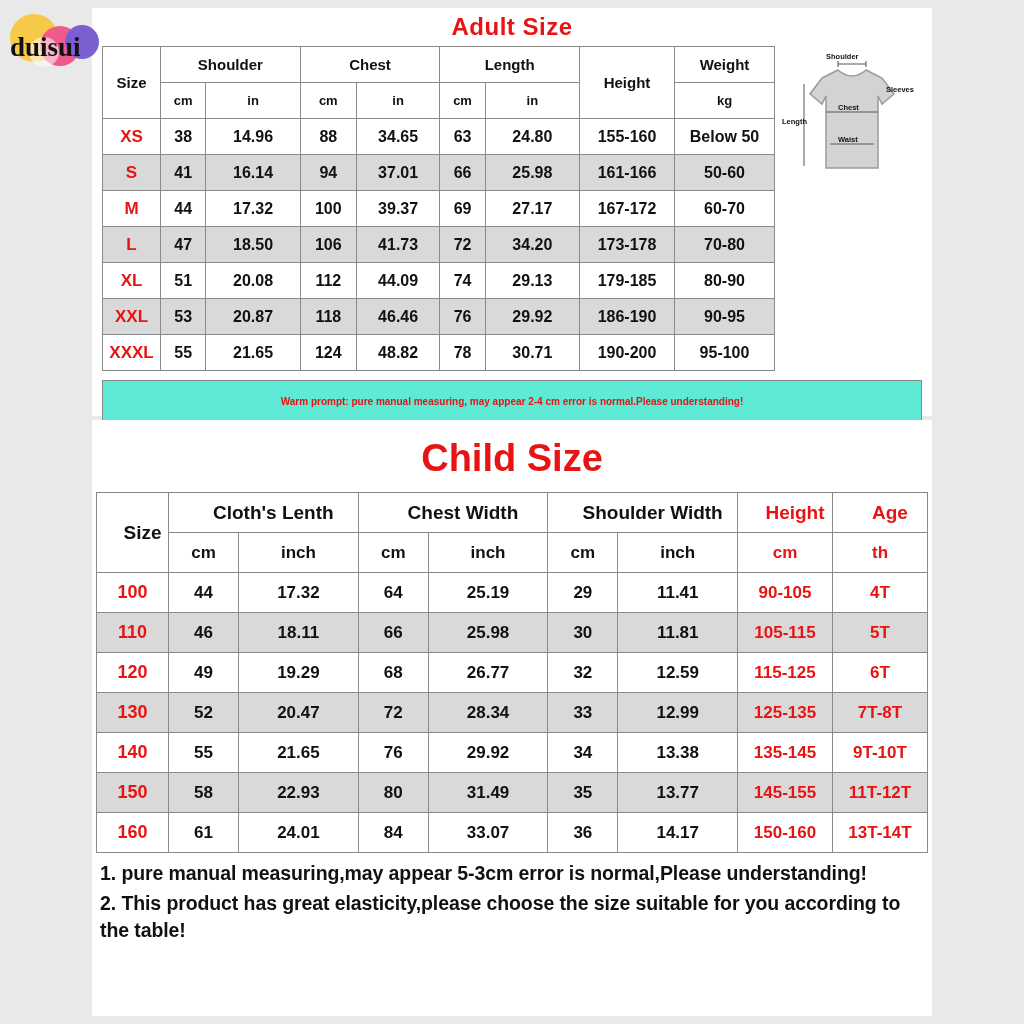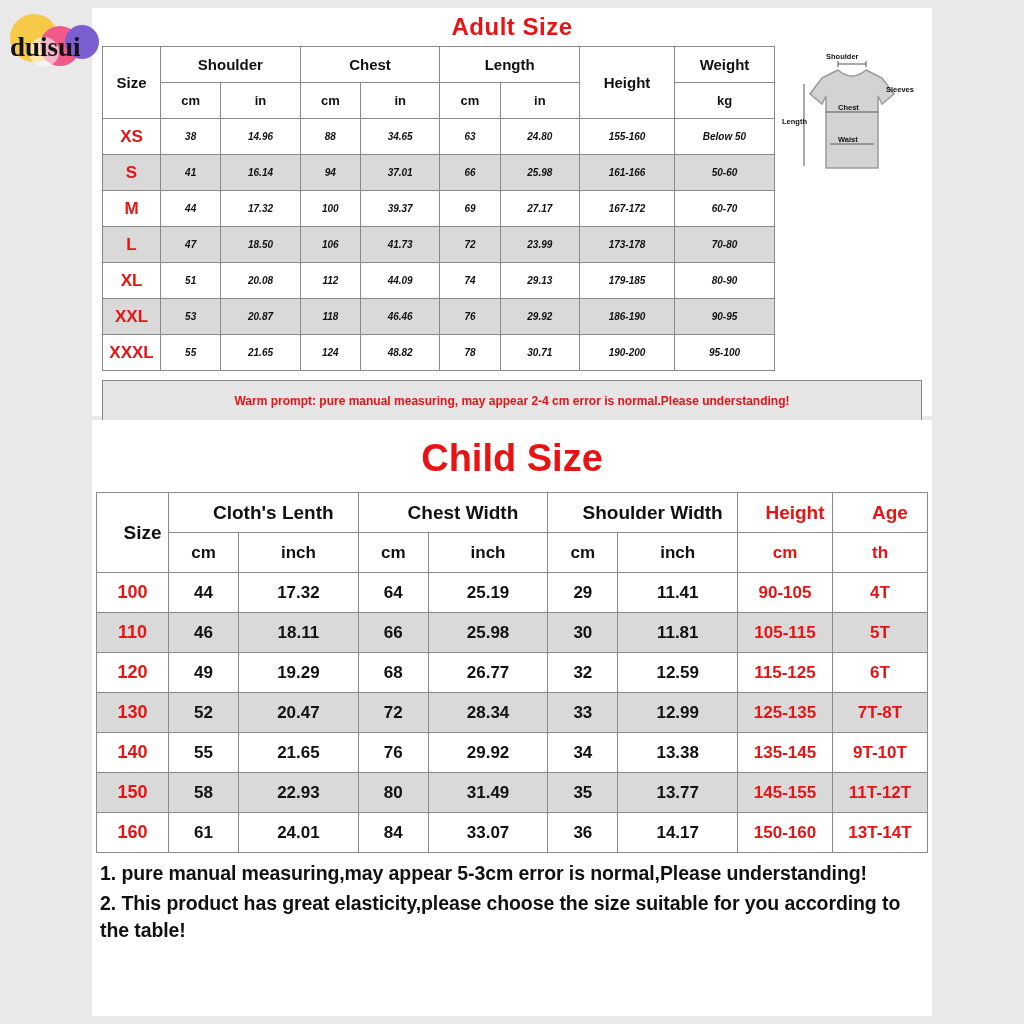--- a/index.html
+++ b/index.html
@@ -50,31 +50,31 @@
     color:#111;
     background:#ffffff;
   }
   table.adult .hdr-main { font-size:15px; }
   table.adult .unit { font-size:13px; }
   table.adult td.sizecell {
     color:#e81313; font-size:17px; font-weight:bold; background:#fff;
   }
   table.adult tr.shade td { background:#d9d9d9; }
   table.adult tr.shade td.sizecell { background:#d9d9d9; }
-  table.adult td.val { font-size:10px;font-style:italic; }
+  table.adult td.val { font-size:16px; }
 
   .shirt-pic {
     position:absolute; right:10px; top:40px; width:140px; height:170px;
   }
 
   .warn {
     position:absolute; left:10px; top:372px; width:820px; height:42px;
     border:1px solid #8a8a8a;
-    background:#e5e5e5;
-    color:#e81313; font-size:12px; font-weight:bold;
+    background:#5eead4;
+    color:#e81313; font-size:10px; font-weight:bold;
     display:flex; align-items:center; justify-content:center;
     text-align:center;
   }
 
   
   .child-block {
     position:absolute; left:92px; top:420px; width:840px; height:596px;
     background:#ffffff;
   }
   .child-title {
@@ -181,21 +181,21 @@
         <td class="val">167-172</td>
         <td class="val">60-70</td>
       </tr>
       <tr class="shade">
         <td class="sizecell">L</td>
         <td class="val">47</td>
         <td class="val">18.50</td>
         <td class="val">106</td>
         <td class="val">41.73</td>
         <td class="val">72</td>
-        <td class="val">23.99</td>
+        <td class="val">34.20</td>
         <td class="val">173-178</td>
         <td class="val">70-80</td>
       </tr>
       <tr>
         <td class="sizecell">XL</td>
         <td class="val">51</td>
         <td class="val">20.08</td>
         <td class="val">112</td>
         <td class="val">44.09</td>
         <td class="val">74</td>

